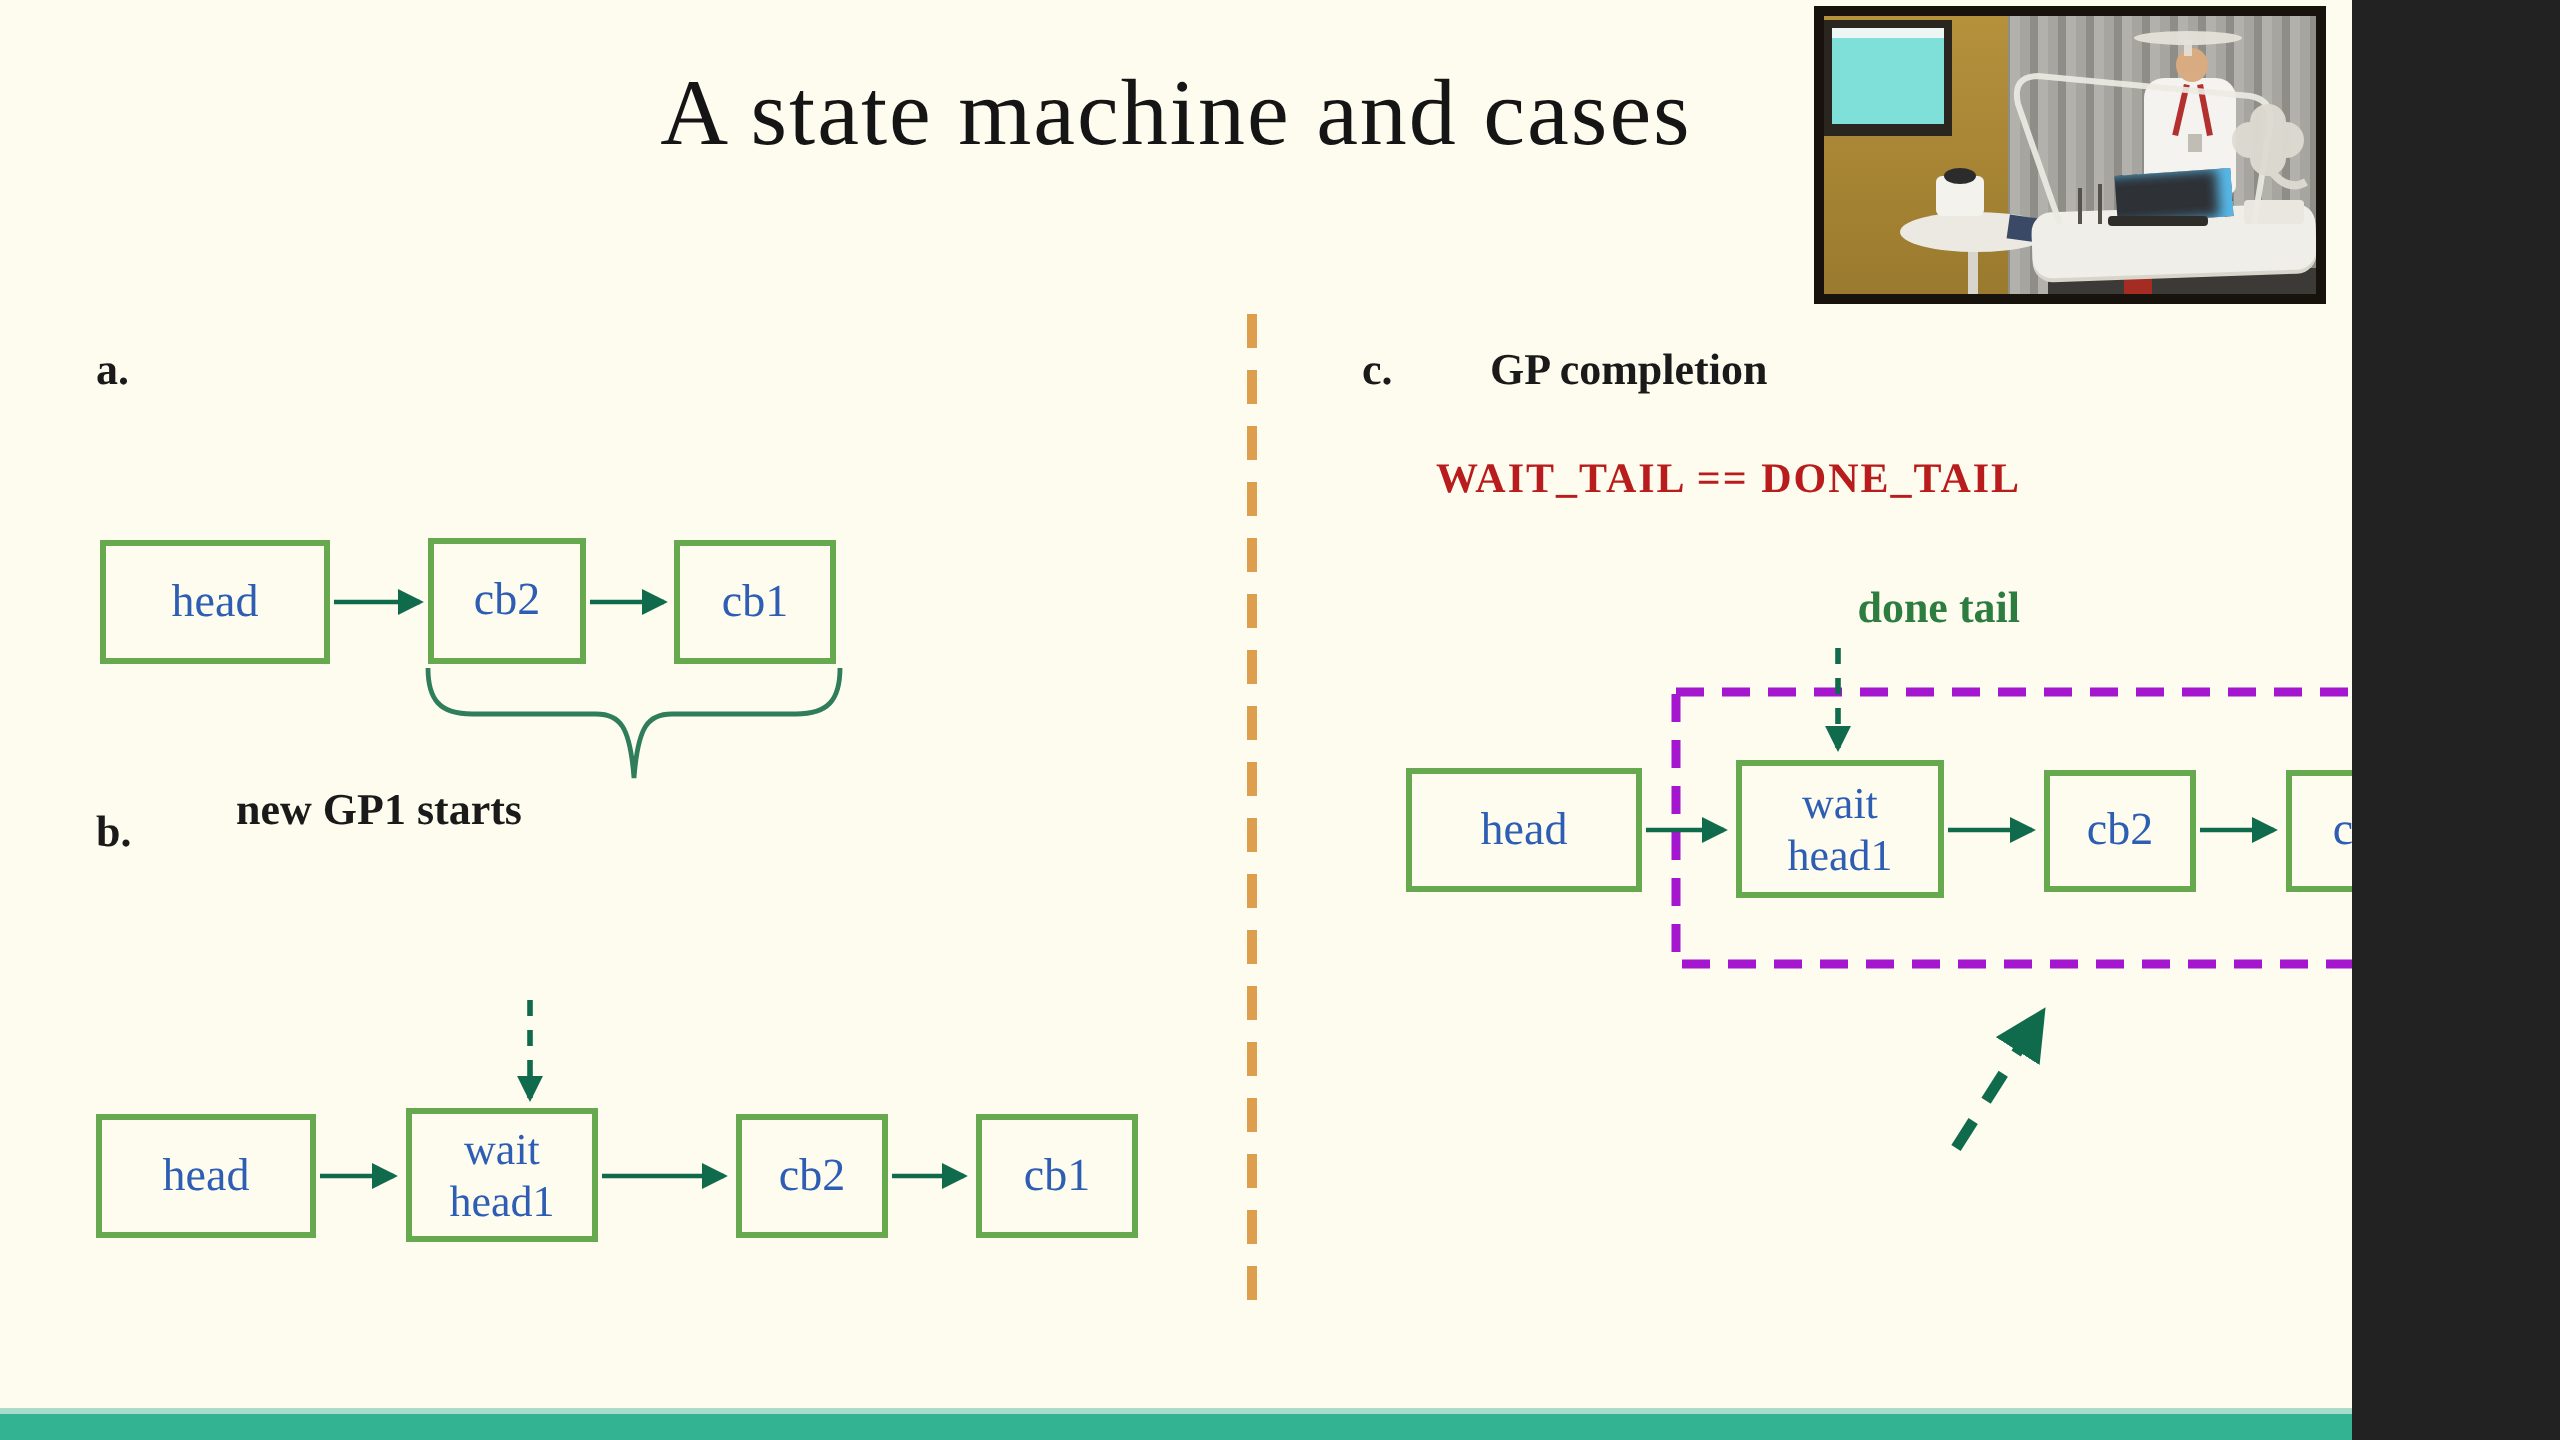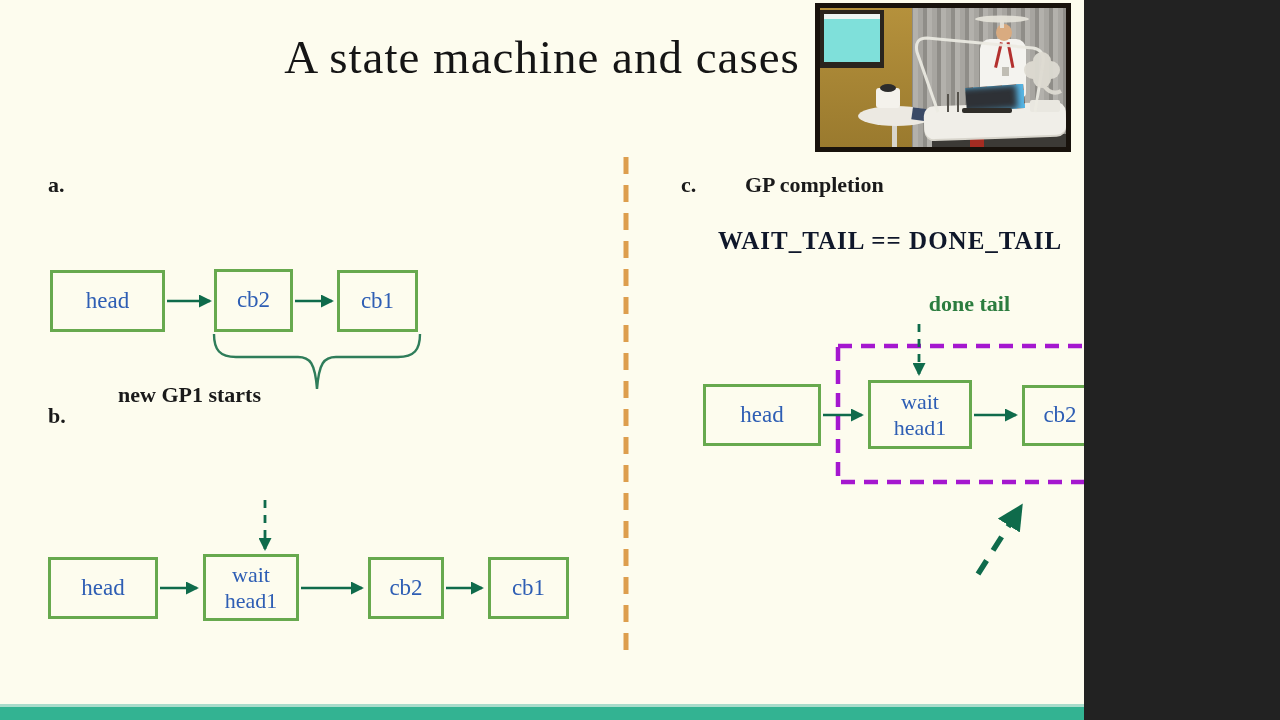--- a/index.html
+++ b/index.html
@@ -1,17 +1,17 @@
 <!DOCTYPE html>
 <html><head>
 <meta charset="utf-8">
 <style>
   html,body{margin:0;padding:0;background:#222;}
   .slide{
-    position:relative;width:1084px;height:720px;overflow:hidden;
+    position:relative;width:1176px;height:720px;overflow:hidden;
     background:#fdfcee;
     font-family:"Liberation Serif", serif;
   }
   svg.overlay{position:absolute;left:0;top:0;z-index:1;pointer-events:none;}
   .slide-title{
     position:absolute;left:0;top:30px;width:100%;text-align:center;
     font-size:47px;letter-spacing:1px;color:#151515;font-weight:normal;margin:0;z-index:2;
   }
   .sec-index,.sec-heading{
     position:absolute;font-size:22px;font-weight:bold;color:#1a1a1a;z-index:2;white-space:nowrap;
@@ -20,21 +20,21 @@
     position:absolute;z-index:2;box-sizing:border-box;
     border:3px solid #67a94e;background:#fdfcee;color:#2e5eb4;
     display:flex;align-items:center;justify-content:center;
     font-size:23px;line-height:1.15;text-align:center;white-space:pre-line;
   }
   .green-label{
     position:absolute;z-index:2;font-weight:bold;color:#2c7d3f;font-size:22px;
     text-align:right;white-space:nowrap;
   }
   .condition{
-    position:absolute;z-index:2;font-weight:bold;color:#0f172a;font-size:25px;
+    position:absolute;z-index:2;font-weight:bold;color:#b91c1c;font-size:21px;
     letter-spacing:1px;white-space:nowrap;
   }
   .annotation-red{
     position:absolute;z-index:2;color:#c52636;font-size:23px;text-align:center;white-space:nowrap;
   }
   .note-green{
     position:absolute;z-index:2;color:#4e9b51;font-size:28px;line-height:1.38;
     text-align:center;white-space:pre-line;
   }
   
@@ -110,21 +110,21 @@
   </svg>
 
   <h1 class="slide-title">A state machine and cases</h1>
 
   <div class="sec-index" style="left:48px;top:172px">a.</div>
   <div class="node" style="left:50px;top:270px;width:115px;height:62px">head</div>
   <div class="node" style="left:214px;top:269px;width:79px;height:63px">cb2</div>
   <div class="node" style="left:337px;top:270px;width:81px;height:62px">cb1</div>
 
   <div class="sec-index" style="left:48px;top:403px">b.</div>
-  <div class="sec-heading" style="left:118px;top:382px">new GP1 starts</div>
+  <div class="sec-heading" style="left:118px;top:392px">new GP1 starts</div>
   <div class="node" style="left:48px;top:557px;width:110px;height:62px">head</div>
   <div class="node" style="left:203px;top:554px;width:96px;height:67px;font-size:22px">wait
 head1</div>
   <div class="node" style="left:368px;top:557px;width:76px;height:62px">cb2</div>
   <div class="node" style="left:488px;top:557px;width:81px;height:62px">cb1</div>
 
   <div class="sec-index" style="left:681px;top:172px">c.</div>
   <div class="sec-heading" style="left:745px;top:172px">GP completion</div>
   <div class="condition" style="left:718px;top:227px">WAIT_TAIL == DONE_TAIL</div>
   <div class="green-label" style="left:830px;top:291px;width:180px">done tail</div>

